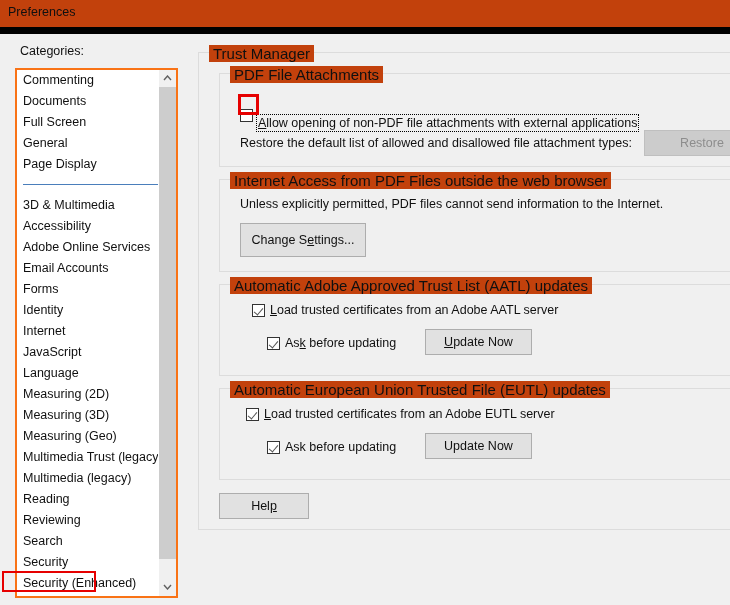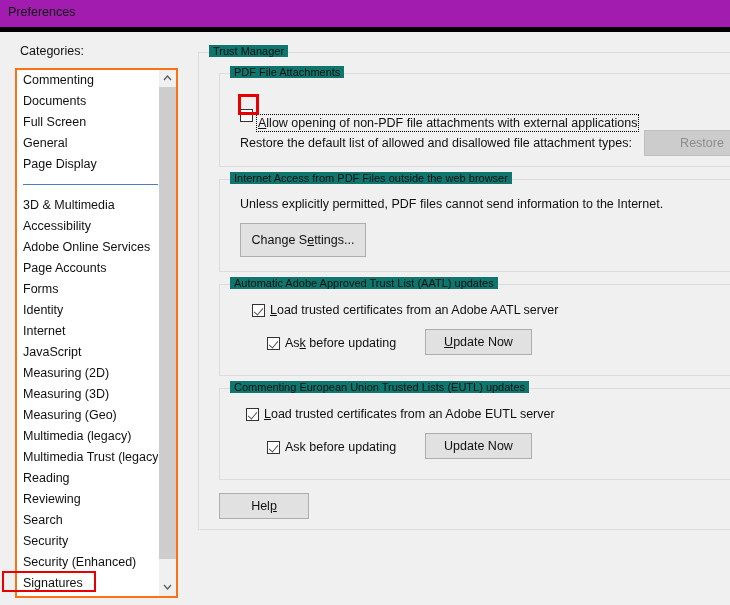--- a/index.html
+++ b/index.html
@@ -22,22 +22,22 @@
     position: relative;
     width: 730px;
     height: 605px;
     background: #f0f0f0;
   }
   #titlebar {
     position: absolute;
     left: 0; top: 0;
     width: 730px;
     height: 27px;
-    background: #a21caf;
-    border-bottom: 5px solid #000000;
+    background: #c2410c;
+    border-bottom: 7px solid #000000;
   }
   #titlebar-text {
     position: absolute;
     left: 8px;
     top: 5px;
     font-size: 12.5px;
     color: #101010;
     white-space: nowrap;
   }
 
@@ -137,22 +137,22 @@
   .groupbox {
     position: absolute;
     border: 1px solid #dcdcdc;
     box-sizing: border-box;
   }
   .groupbox > .gb-title {
     position: absolute;
     top: -8px;
     left: 10px;
     padding: 0 4px;
-    background: #0f766e;
-    font-size: 11px;
+    background: #c2410c;
+    font-size: 15px;
     color: #101010;
     white-space: nowrap;
   }
 
   #gb-trust-manager {
     left: 198px;
     top: 52px;
     width: 560px;
     height: 478px;
   }
@@ -274,30 +274,31 @@
       <div class="cat-item">Documents</div>
       <div class="cat-item">Full Screen</div>
       <div class="cat-item">General</div>
       <div class="cat-item">Page Display</div>
 
       <div class="cat-sep"></div>
 
       <div class="cat-item">3D &amp; Multimedia</div>
       <div class="cat-item">Accessibility</div>
       <div class="cat-item">Adobe Online Services</div>
-      <div class="cat-item">Page Accounts</div>
+      <div class="cat-item">Email Accounts</div>
       <div class="cat-item">Forms</div>
       <div class="cat-item">Identity</div>
       <div class="cat-item">Internet</div>
       <div class="cat-item">JavaScript</div>
+      <div class="cat-item">Language</div>
       <div class="cat-item">Measuring (2D)</div>
       <div class="cat-item">Measuring (3D)</div>
       <div class="cat-item">Measuring (Geo)</div>
+      <div class="cat-item">Multimedia Trust (legacy)</div>
       <div class="cat-item">Multimedia (legacy)</div>
-      <div class="cat-item">Multimedia Trust (legacy)</div>
       <div class="cat-item">Reading</div>
       <div class="cat-item">Reviewing</div>
       <div class="cat-item">Search</div>
       <div class="cat-item">Security</div>
       <div class="cat-item">Security (Enhanced)</div>
       <div class="cat-item">Signatures</div>
 
     </div>
 
     <div id="cat-scrollbar">
@@ -351,21 +352,21 @@
 
       <div class="checkbox-row" style="left:47px; top:51px;">
         <span class="cb-box checked"></span>
         <span class="cb-label">As<u class="mn">k</u><span> before updating</span></span>
       </div>
 
       <button class="btn" style="left:205px; top:44px; width:107px; height:26px;"><u class="mn">U</u><span>pdate Now</span></button>
     </div>
 
     <div class="groupbox" id="gb-eutl">
-      <span class="gb-title">Commenting European Union Trusted Lists (EUTL) updates</span>
+      <span class="gb-title">Automatic European Union Trusted File (EUTL) updates</span>
 
       <div class="checkbox-row" style="left:26px; top:18px;">
         <span class="cb-box checked"></span>
         <span class="cb-label"><u class="mn">L</u><span>oad trusted certificates from an Adobe EUTL server</span></span>
       </div>
 
       <div class="checkbox-row" style="left:47px; top:51px;">
         <span class="cb-box checked"></span>
         <span class="cb-label">Ask before updating</span>
       </div>

